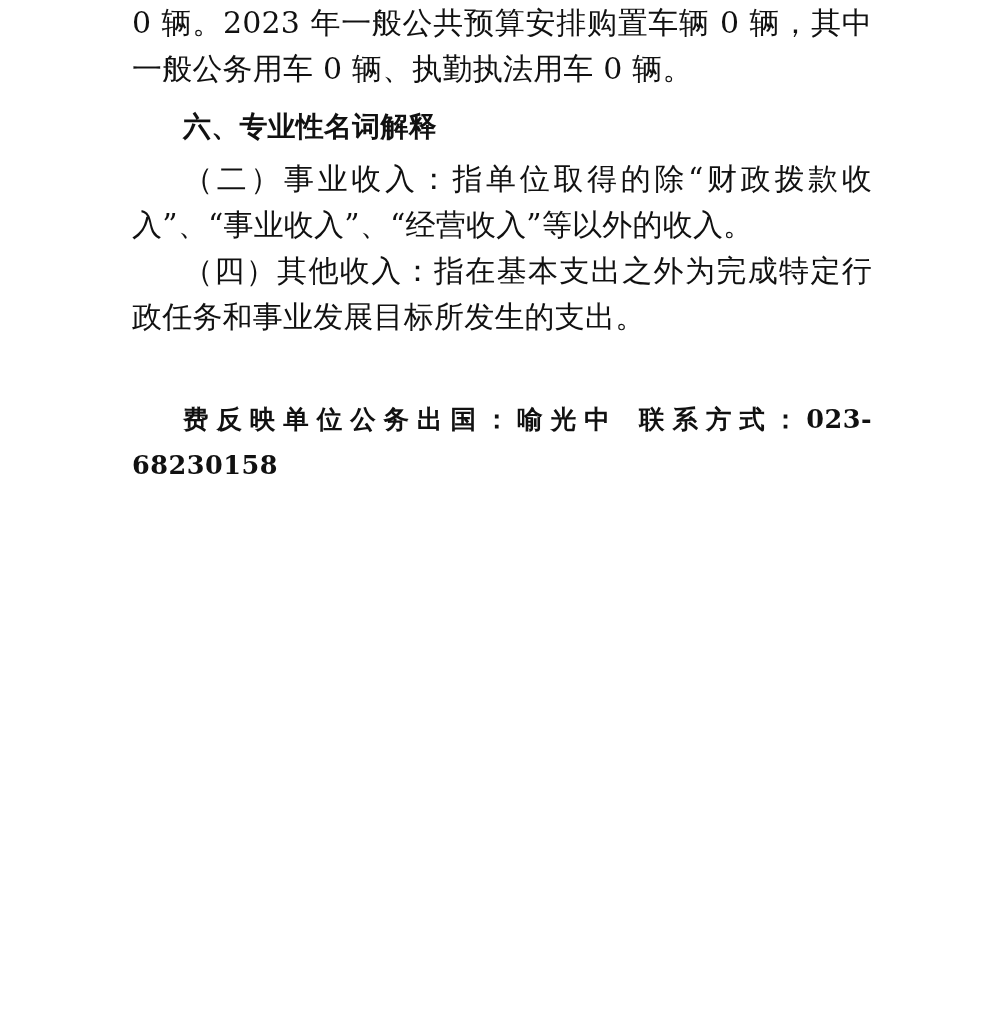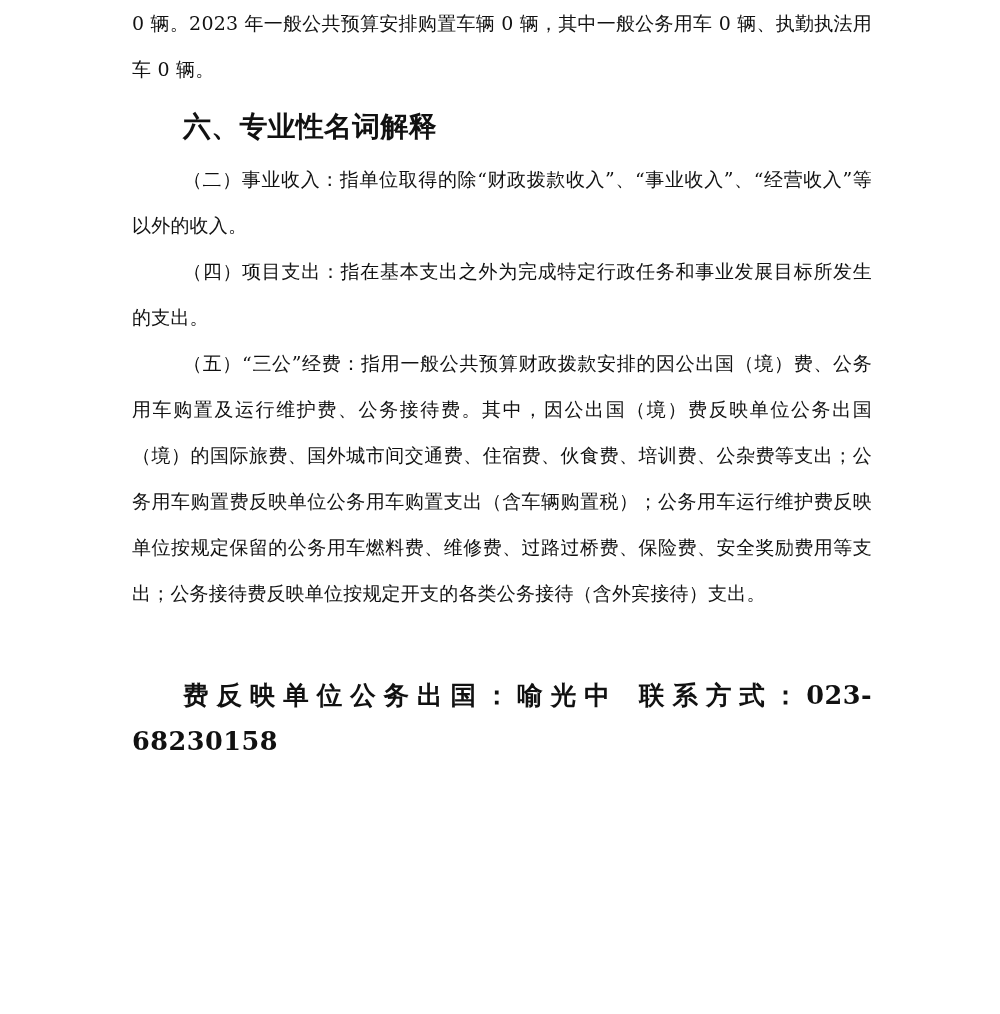--- a/index.html
+++ b/index.html
@@ -17,21 +17,21 @@
     color: #000000;
   }
   .content {
     position: absolute;
     left: 132px;
     top: 0px;
     width: 740px;
   }
   p {
     margin: 0;
-    font-size: 19px;
+    font-size: 30px;
     line-height: 46px;
     letter-spacing: 0.2px;
     text-align: justify;
     text-justify: inter-character;
     color: #111111;
   }
   .cont {
     text-indent: 0;
   }
   .indent {
@@ -68,22 +68,21 @@
   <div class="content">
 
     <p class="cont para">0 辆。2023 年一般公共预算安排购置车辆 0 辆，其中一般公务用车 0 辆、执勤执法用车 0 辆。</p>
 
     <p class="heading">六、专业性名词解释</p>
 
 
     <p class="indent para">（二）事业收入：指单位取得的除“财政拨款收入”、“事业收入”、“经营收入”等以外的收入。</p>
 
 
-    <p class="indent para">（四）项目支出：指在基本支出之外为完成特定行政任务和事业发展目标所发生的支出。</p>
+    <p class="indent para">（四）其他收入：指在基本支出之外为完成特定行政任务和事业发展目标所发生的支出。</p>
 
-    <p class="indent para">（五）“三公”经费：指用一般公共预算财政拨款安排的因公出国（境）费、公务用车购置及运行维护费、公务接待费。其中，因公出国（境）费反映单位公务出国（境）的国际旅费、国外城市间交通费、住宿费、伙食费、培训费、公杂费等支出；公务用车购置费反映单位公务用车购置支出（含车辆购置税）；公务用车运行维护费反映单位按规定保留的公务用车燃料费、维修费、过路过桥费、保险费、安全奖励费用等支出；公务接待费反映单位按规定开支的各类公务接待（含外宾接待）支出。</p>
 
     <p class="footer">
       <span>费反映单位公务出国：</span><span>喻光中</span><span class="gap"></span><span>联系方式：</span><span>023-68230158</span>
     </p>
 
   </div>
 </div>
 
 </body></html>

